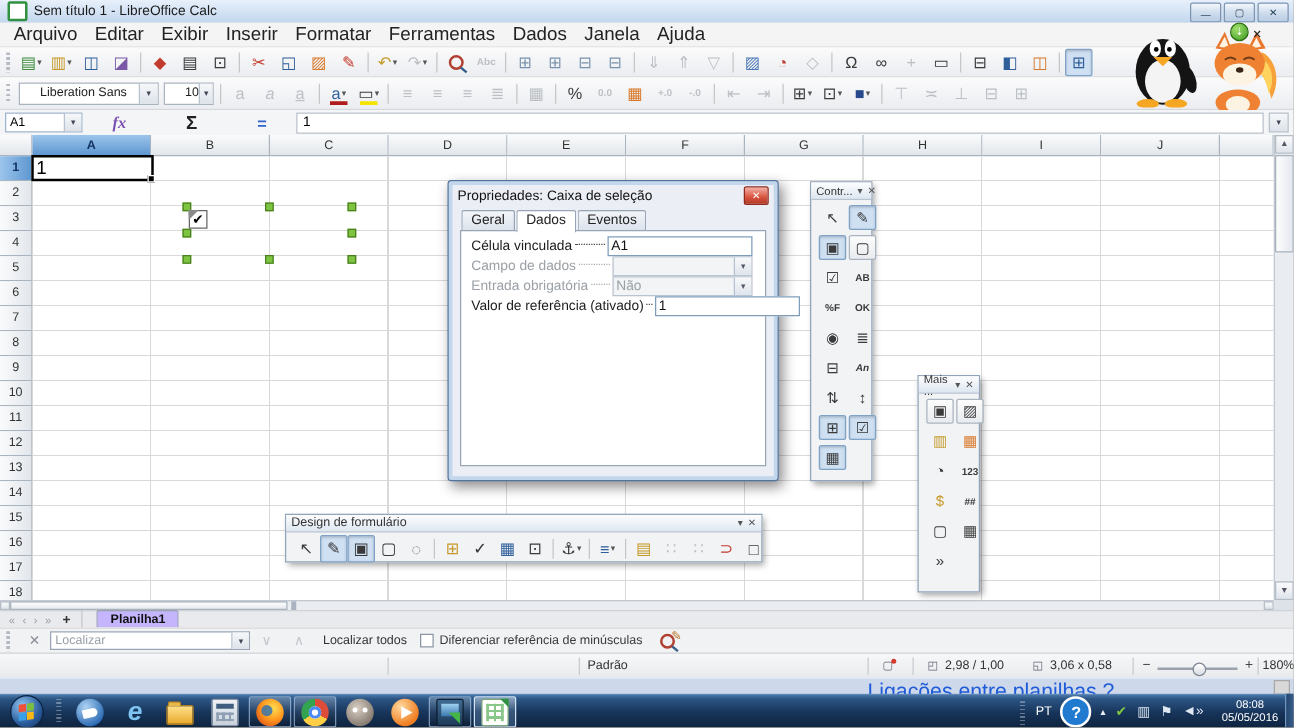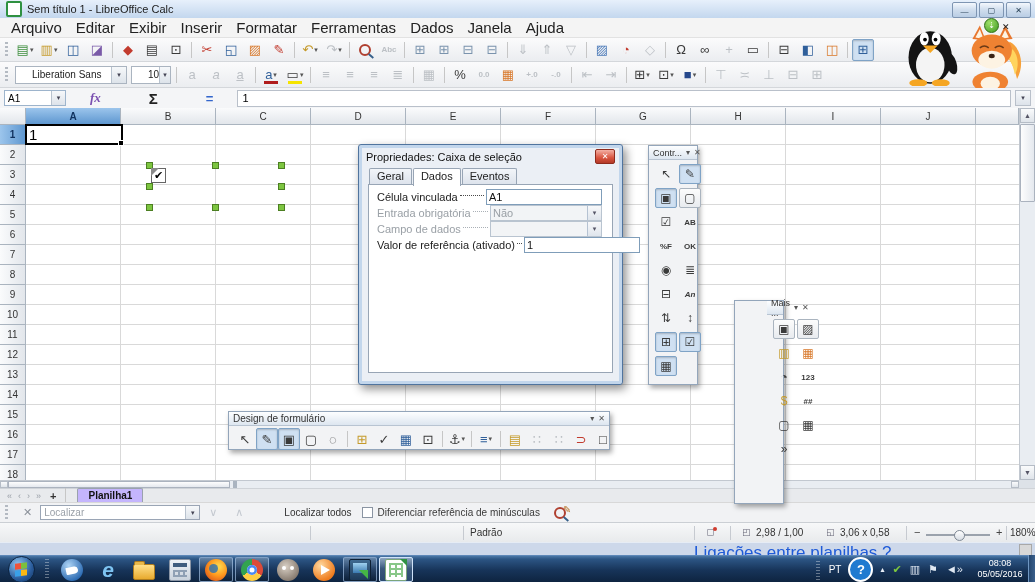--- a/index.html
+++ b/index.html
@@ -97,21 +97,21 @@
   .sheettab{margin-left:8px;padding:0 10px;height:13px;background:#c4b5fd;border:1px solid #9aa2ad;border-bottom:none;border-radius:2px 2px 0 0;font-size:10px;font-weight:bold;color:#111;display:flex;align-items:center;}
 
   
   #findbar{left:0;top:502px;width:100%;height:20px;background:#f1f2f4;border-top:1px solid #d8d8d8;display:flex;align-items:center;box-sizing:border-box;font-size:10px;color:#3a3a3a;}
   #findclose{font-size:11px;font-weight:bold;color:#8a9099;margin:0 8px 0 10px;}
   #fin{width:160px;height:15px;border:1px solid #9aa5b5;background:#fff;display:flex;box-sizing:border-box;}
   #fin input{flex:1;border:none;outline:none;font-size:10px;padding:0 3px;font-family:inherit;color:#222;min-width:0;background:transparent;}
   #fin input::placeholder{color:#9aa0a8;}
   #fin .carr{width:13px;}
   .fnav{color:#c3c8cf;font-size:11px;margin:0 9px;}
-  #findall{margin:0 10px 0 32px;color:#333;}
+  #findall{margin:0 10px 0 6px;color:#333;}
   #mcase{width:9px;height:9px;border:1px solid #8a94a2;background:#fff;margin-right:5px;}
   #fmag{margin-left:14px;display:flex;align-items:center;}
   #fmag .pencil{font-size:10px;color:#b8762a;margin-left:-3px;margin-top:-6px;}
 
   
   #sbar{left:0;top:522px;width:100%;height:20px;background:linear-gradient(#f7f8f9,#e8eaec);border-top:1px solid #cbcfd4;font-size:10px;color:#333;box-sizing:border-box;}
   .sdiv{position:absolute;top:3px;width:1px;height:14px;background:#c6cad0;}
   .sitem{position:absolute;top:4px;}
   .sico{position:absolute;top:4px;font-size:9px;color:#667;}
   #modicon{position:absolute;top:4px;font-size:9px;color:#667;}
@@ -171,21 +171,21 @@
   #showdesk{position:absolute;right:0;top:555px;width:7px;height:27px;background:linear-gradient(90deg,#24466e,#3a5f8c);border-left:1px solid #6f96c2;box-sizing:border-box;z-index:96;}
 
   
   .float{position:absolute;background:#f2f3f5;border:1px solid #93a5ba;box-shadow:2px 3px 5px rgba(0,0,0,.35);z-index:32;box-sizing:border-box;}
   .ftitle{height:13px;display:flex;align-items:center;padding:0 4px;background:linear-gradient(#fdfeff,#dde6f0);border-bottom:1px solid #b8c4d2;font-size:9px;color:#333;}
   .ftitle .sp{flex:1;}
   .fbtn{font-size:8px;color:#555;margin-left:4px;}
   .vrow{display:flex;justify-content:space-between;padding:0 5px;margin:4px 0;}
   .vrow .tb{width:20px;height:18px;font-size:12px;}
   #contr{left:648px;top:145px;width:50px;height:240px;}
-  #mais{left:734px;top:300px;width:50px;height:204px;padding-left:32px;}
+  #mais{left:734px;top:300px;width:50px;height:174px;}
   #fd{left:228px;top:411px;width:382px;height:39px;}
   #fdicons{display:flex;align-items:center;padding:2px 5px;}
   #fdicons .tb{width:20px;height:20px;margin:0;}
 
   
   #dlg{position:absolute;left:358px;top:144px;width:265px;height:241px;background:#ebeff5;border:1px solid #50749e;border-radius:3px;box-shadow:inset 0 0 0 3px #c2d6ec,3px 4px 10px rgba(0,0,0,.45);z-index:30;box-sizing:border-box;}
   #dtitle{height:17px;padding:3px 7px 0;font-size:11px;color:#111;display:flex;align-items:center;}
   #dtitle .sp{flex:1;}
   #dclose{width:18px;height:13px;background:linear-gradient(#f3b0a4,#d9543f 60%,#b33a28);border:1px solid #8e2b1d;border-radius:2px;color:#fff;font-size:8px;font-weight:bold;display:flex;align-items:center;justify-content:center;}
   #dtabs{position:absolute;left:10px;top:23px;display:flex;z-index:2;}
@@ -863,32 +863,32 @@
         <div class="dtab active">Dados</div>
         <div class="dtab">Eventos</div>
       </div>
     <div id="dpanel">
         <div class="drow">
           <span class="dlbl">Célula vinculada</span>
           <span class="leader"></span>
           <div class="dctl">A1</div>
         </div>
         <div class="drow dis">
+          <span class="dlbl">Campo de dados</span>
+          <span class="leader"></span>
+          <div class="dctl select">
+            <span class="sval"></span>
+            <span class="selarr">▾</span>
+          </div>
+        </div>
+        <div class="drow dis">
           <span class="dlbl">Entrada obrigatória</span>
           <span class="leader"></span>
           <div class="dctl select">
             <span class="sval">Não</span>
-            <span class="selarr">▾</span>
-          </div>
-        </div>
-        <div class="drow dis">
-          <span class="dlbl">Campo de dados</span>
-          <span class="leader"></span>
-          <div class="dctl select">
-            <span class="sval"></span>
             <span class="selarr">▾</span>
           </div>
         </div>
         <div class="drow">
           <span class="dlbl">Valor de referência (ativado)</span>
           <span class="leader"></span>
           <div class="dctl">1</div>
         </div>
       </div>
   </div>

